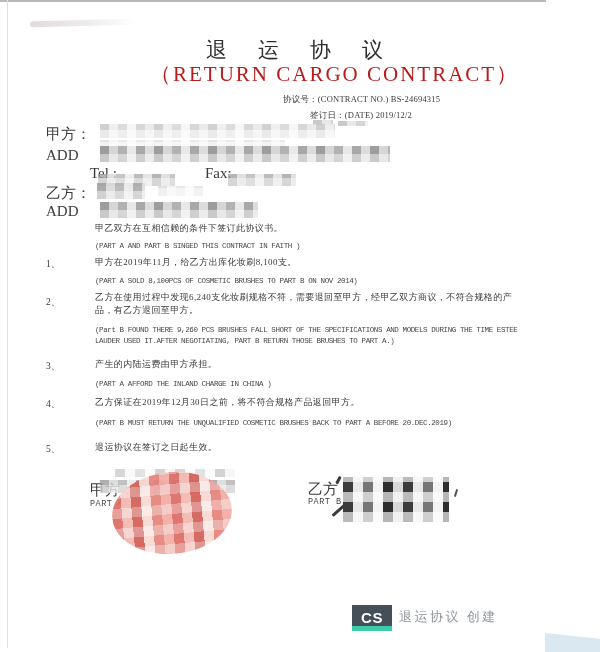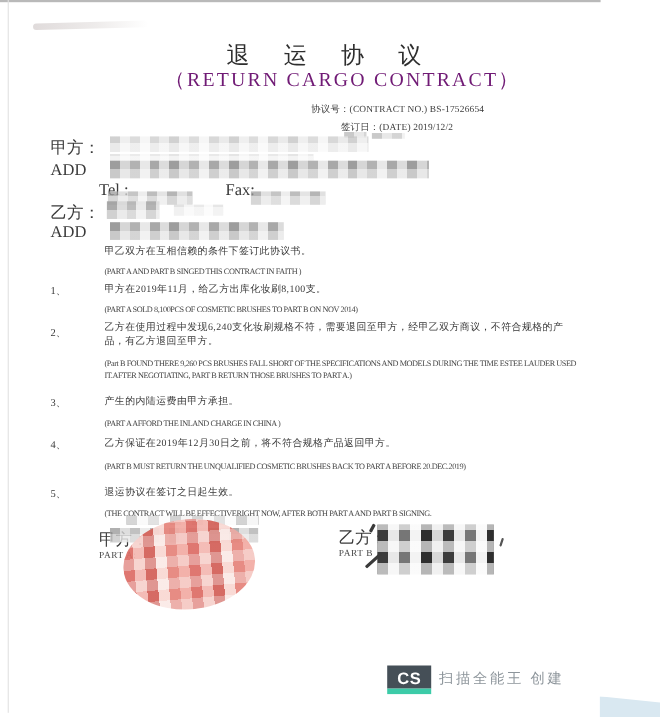--- a/index.html
+++ b/index.html
@@ -1,24 +1,24 @@
 <!DOCTYPE html>
 <html><head>
 <meta charset="utf-8">
 <style>
   html,body{margin:0;padding:0;background:#ffffff;}
   .page{position:relative;width:600px;height:652px;background:#ffffff;overflow:hidden;
         font-family:"Liberation Serif", serif;color:#3d3d3d;}
   .abs{position:absolute;}
   .title-cn{font-size:21px;letter-spacing:31px;color:#2e2e2e;white-space:nowrap;}
-  .title-en{font-size:18px;letter-spacing:2px;color:#701a75;white-space:nowrap;}
+  .title-en{font-size:21px;letter-spacing:2px;color:#b91c1c;white-space:nowrap;}
   .meta{font-size:8.5px;color:#3a3a3a;white-space:nowrap;letter-spacing:0.2px;}
   .lbl{font-size:15px;color:#3a3a3a;white-space:nowrap;}
   .cn{font-size:9px;line-height:13px;color:#3a3a3a;letter-spacing:0.4px;}
-  .en{font-family:Liberation Serif, serif;font-size:7.5px;line-height:11px;
+  .en{font-family:Liberation Mono, monospace;font-size:7.5px;line-height:11px;
       color:#474747;letter-spacing:-0.4px;}
   .clause-no{font-size:9.5px;color:#3a3a3a;}
   
   .mz{image-rendering:pixelated;}
   .mz-light{background-image:
       repeating-linear-gradient(0deg, rgba(255,255,255,0.55) 0 8px, rgba(255,255,255,0) 8px 16px),
       repeating-linear-gradient(90deg,#c6c6c6 0 9px,#ececec 9px 18px,#d4d4d4 18px 27px,#f4f4f4 27px 36px,#cfcfcf 36px 45px,#e6e6e6 45px 54px);}
   .mz-med{background-image:
       repeating-linear-gradient(0deg, rgba(255,255,255,0.45) 0 8px, rgba(255,255,255,0) 8px 16px),
       repeating-linear-gradient(90deg,#9d9d9d 0 9px,#d6d6d6 9px 18px,#b2b2b2 18px 27px,#e8e8e8 27px 36px,#a8a8a8 36px 45px,#dcdcdc 45px 54px);}
@@ -40,21 +40,21 @@
 <body>
 
 <div class="page">
 
   <div class="abs" style="left:0;top:0;width:546px;height:2px;background:#b9b9b9;"></div>
   <div class="abs" style="left:7px;top:0;width:1px;height:648px;background:#e2e2e2;"></div>
   <div class="abs" style="left:30px;top:20px;width:105px;height:6px;border-radius:3px;transform:rotate(-1.5deg);opacity:.8;background:linear-gradient(90deg,#d8d2d2,#eae7e6 55%,rgba(255,255,255,0));"></div>
 
   <div class="abs title-cn" style="left:206px;top:36px;">退运协议</div>
   <div class="abs title-en" style="left:150px;top:60px;">（RETURN CARGO CONTRACT）</div>
-  <div class="abs meta" style="left:283px;top:94px;">协议号：(CONTRACT NO.) BS-17526654</div>
+  <div class="abs meta" style="left:283px;top:94px;">协议号：(CONTRACT NO.) BS-24694315</div>
   <div class="abs meta" style="left:310px;top:110px;">签订日：(DATE) 2019/12/2</div>
   <div class="abs mz mz-med" style="left:313px;top:120px;width:20px;height:5px;"></div>
   <div class="abs mz mz-med" style="left:338px;top:121px;width:30px;height:5px;"></div>
 
   <div class="abs lbl" style="left:46px;top:125px;">甲方：</div>
   <div class="abs mz mz-light" style="left:100px;top:124px;width:235px;height:14px;opacity:.8;"></div>
   <div class="abs mz mz-light" style="left:100px;top:140px;width:185px;height:10px;opacity:.45;"></div>
 
   <div class="abs lbl" style="left:46px;top:147px;">ADD</div>
   <div class="abs mz mz-med" style="left:100px;top:146px;width:290px;height:16px;"></div>
@@ -85,37 +85,36 @@
   <div class="abs clause-no" style="left:46px;top:360px;">3、</div>
   <div class="abs cn" style="left:95px;top:358px;width:430px;">产生的内陆运费由甲方承担。</div>
   <div class="abs en" style="left:95px;top:379px;width:432px;">(PART A AFFORD THE INLAND CHARGE IN CHINA )</div>
 
   <div class="abs clause-no" style="left:46px;top:398px;">4、</div>
   <div class="abs cn" style="left:95px;top:396px;width:430px;">乙方保证在2019年12月30日之前，将不符合规格产品返回甲方。</div>
   <div class="abs en" style="left:95px;top:418px;width:432px;">(PART B MUST RETURN THE UNQUALIFIED COSMETIC BRUSHES BACK TO PART A BEFORE 20.DEC.2019)</div>
 
   <div class="abs clause-no" style="left:46px;top:443px;">5、</div>
   <div class="abs cn" style="left:95px;top:441px;width:430px;">退运协议在签订之日起生效。</div>
-  <div class="abs en" style="left:95px;top:461px;width:440px;">(THE CONTRACT WILL BE EFFECTIVERIGHT NOW, AFTER BOTH PART A AND PART B SIGNING.</div>
 
   <div class="abs mz mz-sig" style="left:115px;top:469px;width:120px;height:8px;opacity:.6;"></div>
   <div class="abs lbl" style="left:90px;top:481px;">甲方：</div>
   <div class="abs en" style="left:90px;top:499px;font-size:8.5px;letter-spacing:0.5px;">PART A:</div>
   <div class="abs mz mz-med" style="left:100px;top:480px;width:135px;height:13px;opacity:.8;"></div>
   <div class="abs mz mz-stamp" style="left:112px;top:472px;width:120px;height:82px;"></div>
 
   <div class="abs lbl" style="left:308px;top:480px;">乙方 :</div>
   <div class="abs en" style="left:308px;top:497px;font-size:8.5px;letter-spacing:0.5px;">PART B</div>
   <div class="abs mz mz-sig" style="left:343px;top:477px;width:106px;height:45px;"></div>
   <div class="abs stroke" style="left:330px;top:508px;width:19px;height:2.5px;transform:rotate(-42deg);"></div>
   <div class="abs stroke" style="left:337px;top:476px;width:2.5px;height:8px;transform:rotate(28deg);"></div>
   <div class="abs stroke" style="left:455px;top:489px;width:2px;height:8px;transform:rotate(18deg);background:#555;"></div>
 
   <div class="abs" style="left:352px;top:605px;">
     <div class="cs-box">
         <span>CS</span>
       </div>
     <div class="cs-bar"></div>
   </div>
-  <div class="abs wm-text" style="left:399px;top:608px;">扫描全能王 创建</div>
+  <div class="abs wm-text" style="left:399px;top:608px;">退运协议 创建</div>
   <div class="abs corner-wedge" style="left:545px;top:633px;"></div>
 
 </div>
 
 </body></html>

